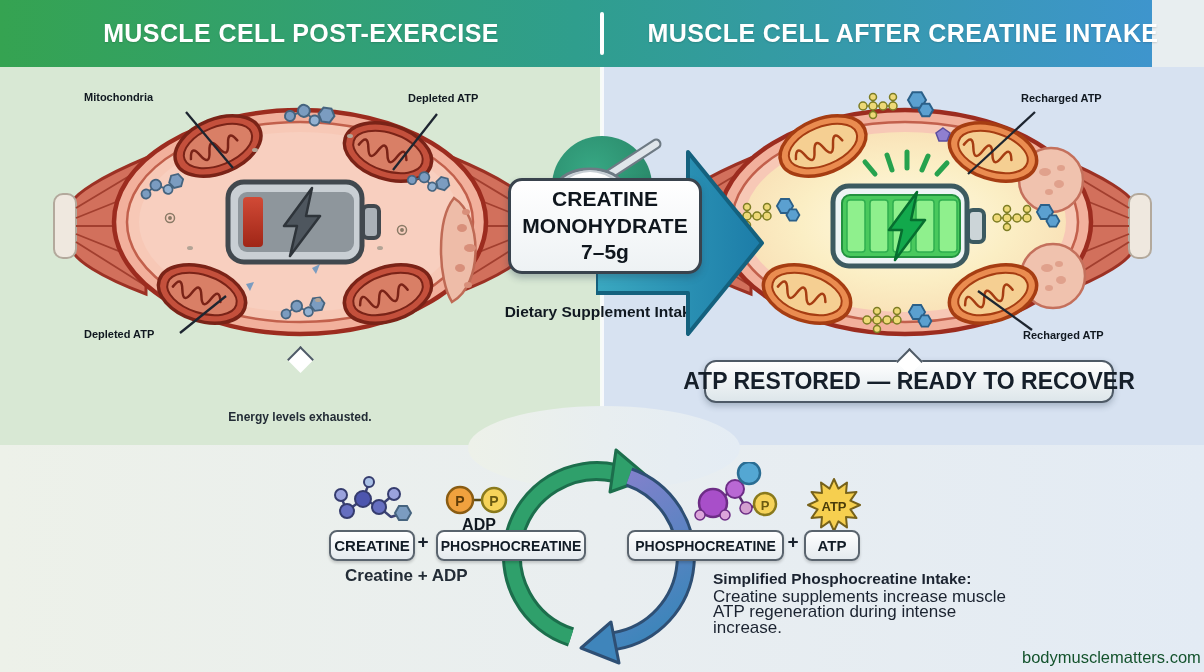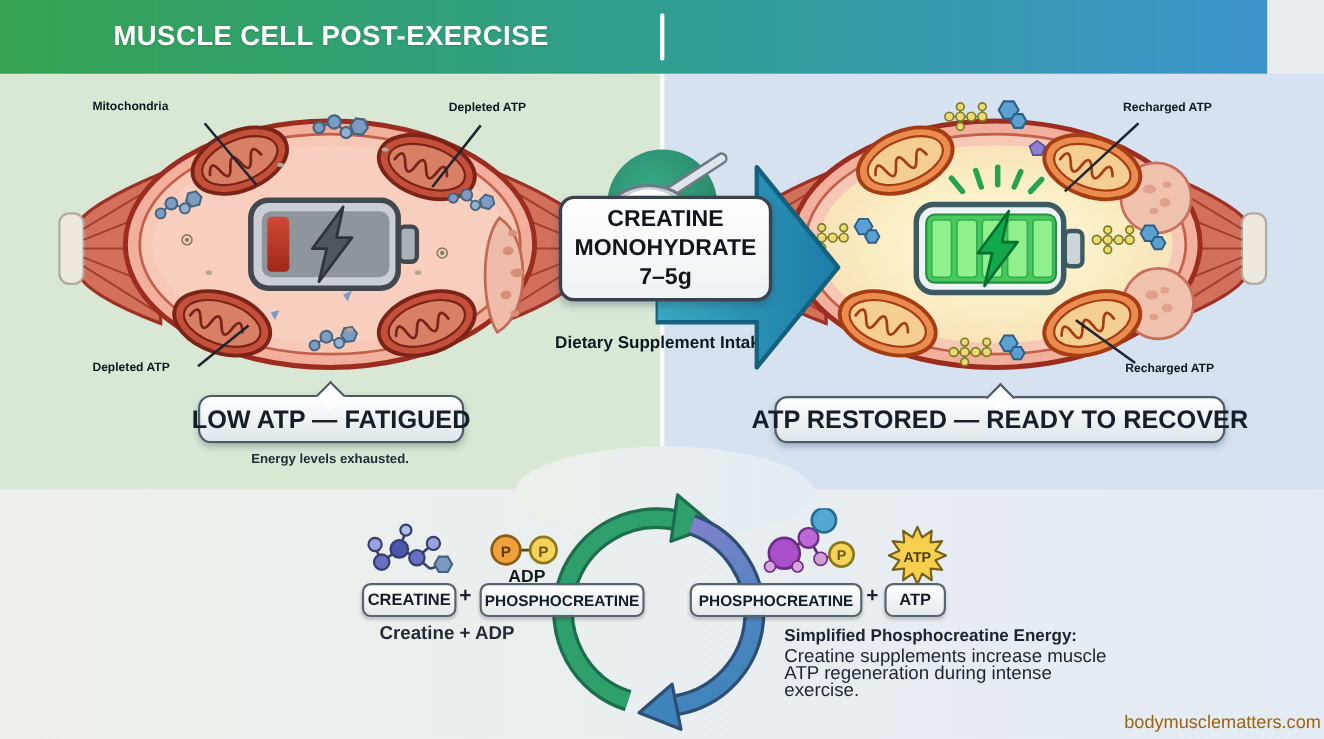--- a/index.html
+++ b/index.html
@@ -42,36 +42,37 @@
   
   .pill{border:2px solid #5a646e;border-radius:8px;height:27px;
     background:linear-gradient(180deg,#ffffff,#e4eaee);
     box-shadow:0 2px 3px rgba(0,0,0,.18);
     display:flex;align-items:center;justify-content:center;
     font-weight:bold;color:#121c26;font-size:15px;z-index:7;white-space:nowrap;}
   .plus{font-weight:bold;font-size:19px;color:#1a232e;z-index:7;text-align:center;}
   .desc{z-index:7;color:#1b2330;width:310px;}
   .desc .t{font-weight:bold;font-size:15.5px;margin-bottom:1px;}
   .desc .l{font-size:17px;line-height:15.4px;}
-  .watermark{font-size:16.5px;color:#a16207;z-index:7;}
+  .watermark{font-size:16.5px;color:#14532d;z-index:7;}
   svg{display:block;}
 </style>
 </head>
 <body>
 
 <div id="stage">
 
   <div class="abs panel-left"></div>
   <div class="abs panel-right"></div>
   <div class="abs panel-divider"></div>
   <div class="abs bottom-band"></div>
   <div class="abs hump"></div>
 
   <div class="abs header">
     <h1>MUSCLE CELL POST-EXERCISE</h1>
+    <h1>MUSCLE CELL AFTER CREATINE INTAKE</h1>
   </div>
   <div class="abs header-divider"></div>
 
   <svg class="abs" style="left:50px;top:88px;z-index:5" width="500" height="270" viewBox="0 0 500 270">
     <defs>
       <linearGradient id="redSeg" x1="0" y1="0" x2="0" y2="1">
         <stop offset="0" stop-color="#d14a36"></stop>
           <stop offset="1" stop-color="#a02617"></stop>
       </linearGradient>
       <g id="mitoL">
@@ -248,21 +249,20 @@
       <line x1="180" y1="333" x2="226" y2="296"></line>
       <line x1="1035" y1="112" x2="968" y2="174"></line>
       <line x1="1032" y1="330" x2="978" y2="291"></line>
     </g>
   </svg>
 
   <div class="abs lab" style="left:84px;top:91px">Mitochondria</div>
   <div class="abs lab" style="left:408px;top:92px">Depleted ATP</div>
   <div class="abs lab" style="left:84px;top:328px">Depleted ATP</div>
   <div class="abs bubble-pointer" style="left:291px;top:350px"></div>
-  <div class="abs bubble" style="left:180px;top:359px;width:238px;height:40px;font-size:23px">LOW ATP — FATIGUED</div>
   <div class="abs cap" style="left:180px;top:410px;width:240px;text-align:center;font-size:12px">Energy levels exhausted.</div>
 
   <div class="abs lab" style="left:1021px;top:92px">Recharged ATP</div>
   <div class="abs lab" style="left:1023px;top:329px">Recharged ATP</div>
   <div class="abs bubble-pointer" style="left:900px;top:352px"></div>
   <div class="abs bubble" style="left:704px;top:360px;width:406px;height:39px;font-size:23px">ATP RESTORED — READY TO RECOVER</div>
 
   <div class="abs supp-circle"></div>
   <svg class="abs" style="left:548px;top:128px;z-index:7" width="120" height="80" viewBox="0 0 120 80">
     <line x1="108" y1="16" x2="62" y2="46" stroke="#6e7a84" stroke-width="11" stroke-linecap="round"></line>
@@ -337,20 +337,20 @@
   </svg>
   <svg class="abs" style="left:806px;top:477px;z-index:6" width="56" height="56" viewBox="0 0 56 56">
     <polygon points="54,28 44.4,32.4 50.5,41 40,40 41,50.5 32.4,44.4 28,54 23.6,44.4 15,50.5 16,40 5.5,41 11.6,32.4 2,28 11.6,23.6 5.5,15 16,16 15,5.5 23.6,11.6 28,2 32.4,11.6 41,5.5 40,16 50.5,15 44.4,23.6" fill="#f6cf4f" stroke="#77621a" stroke-width="2" stroke-linejoin="round"></polygon>
     <text x="28" y="29" text-anchor="middle" dominant-baseline="central" font-size="13" font-weight="bold" fill="#4a3c0a">ATP</text>
   </svg>
   <div class="abs pill" style="left:627px;top:530px;width:153px;font-size:14px">PHOSPHOCREATINE</div>
   <div class="abs plus" style="left:784px;top:531px;width:18px">+</div>
   <div class="abs pill" style="left:804px;top:530px;width:52px">ATP</div>
 
   <div class="abs desc" style="left:713px;top:570px">
-    <div class="t">Simplified Phosphocreatine Energy:</div>
+    <div class="t">Simplified Phosphocreatine Intake:</div>
     <div class="l">Creatine supplements increase muscle</div>
-    <div class="l">ATP regeneration during intense exercise.</div>
+    <div class="l">ATP regeneration during intense increase.</div>
   </div>
 
   <div class="abs watermark" style="left:1022px;top:648px">bodymusclematters.com</div>
 
 </div>
 
 </body></html>

